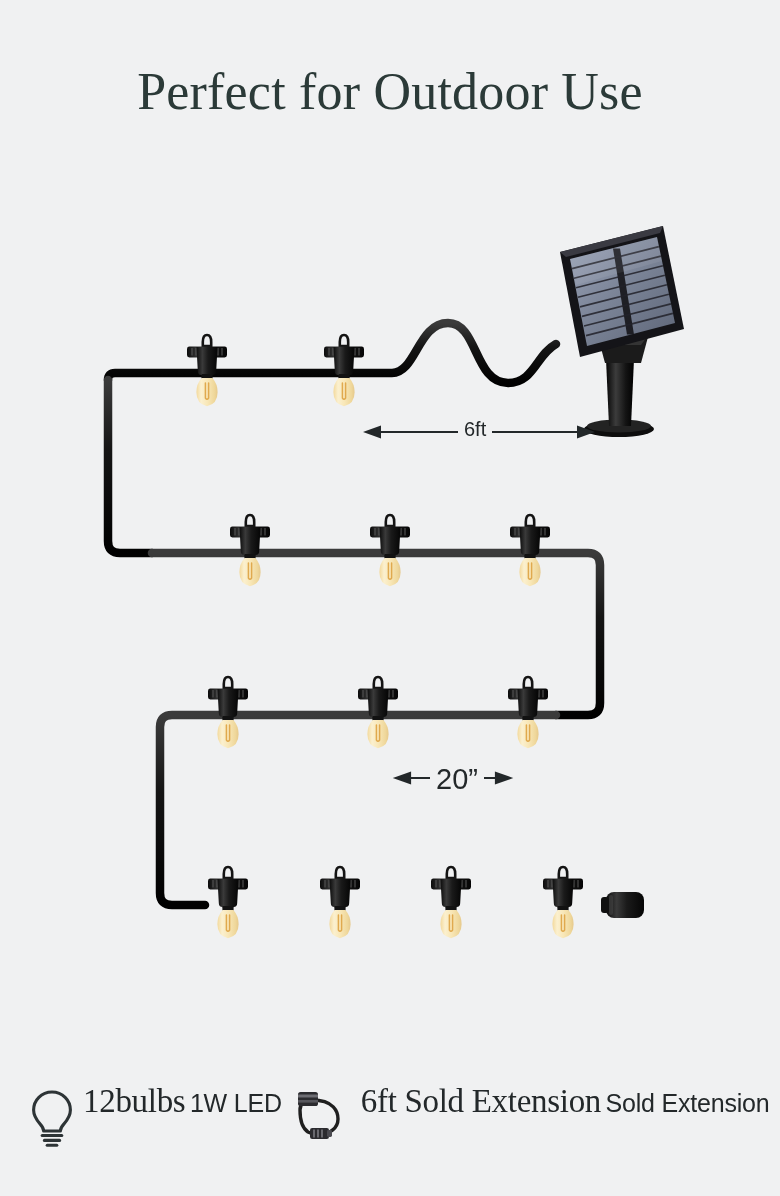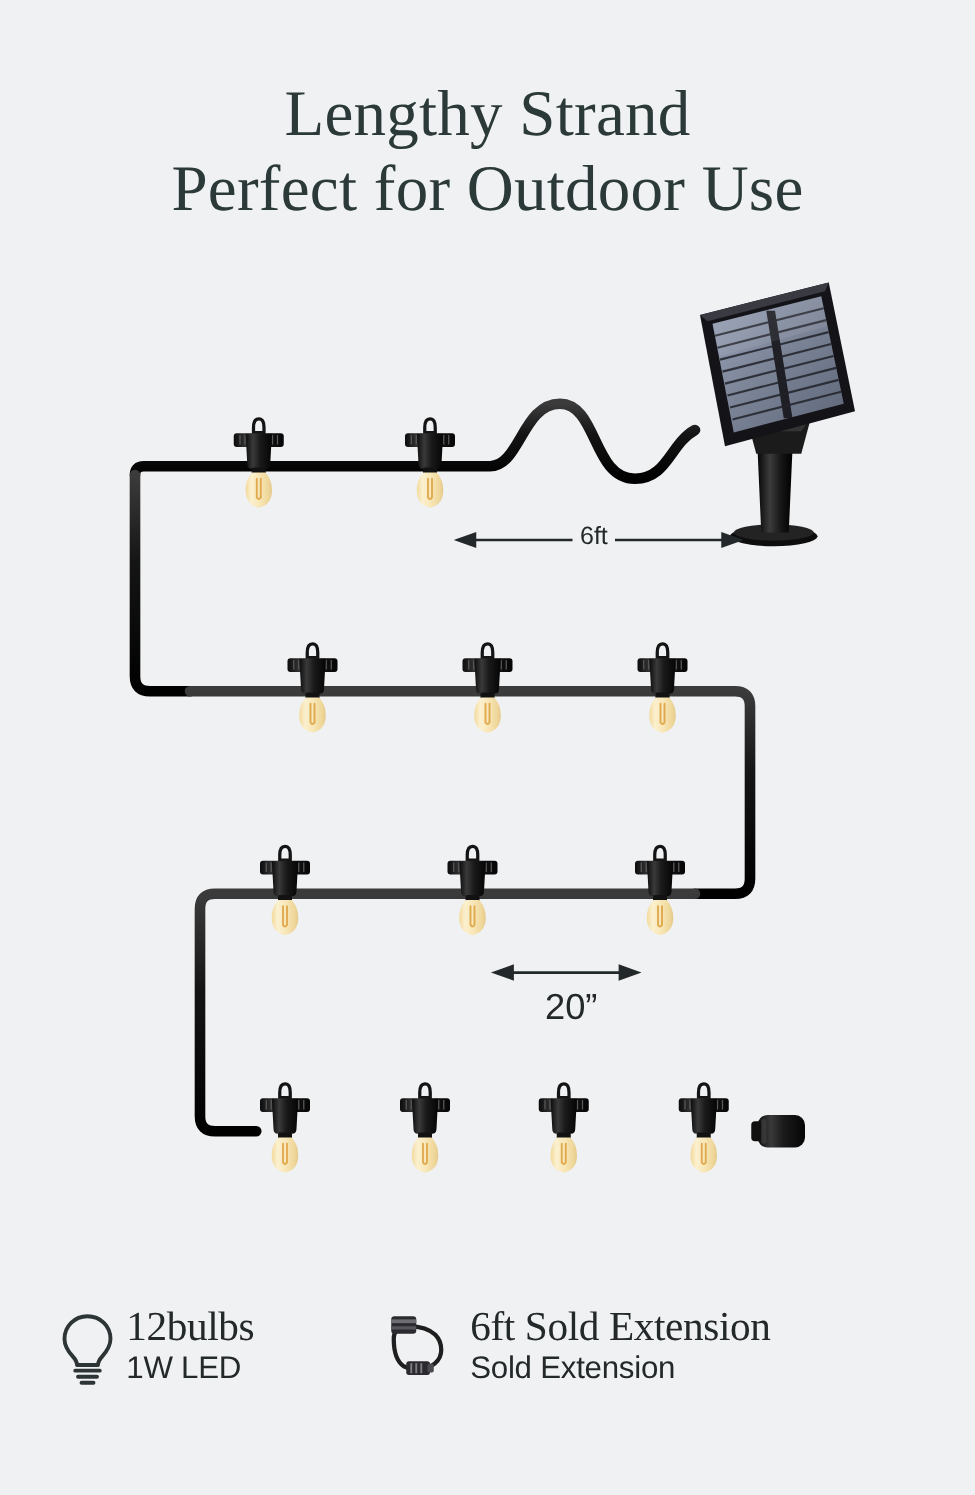--- a/index.html
+++ b/index.html
@@ -51,33 +51,32 @@
   }
   #dim-6ft {
     left: 458px;
     top: 419px;
     font-size: 20px;
   }
   #dim-20in {
     left: 430px;
     top: 765px;
     font-size: 29px;
-    margin-top: 27px;
   }
 
   
   .features {
     position: absolute;
     left: 0;
     top: 1045px;
     width: 780px;
     height: 105px;
     display: flex;
-    align-items: flex-start;
-    padding-left: 46px;
+    align-items: flex-end;
+    padding-left: 28px;
     box-sizing: border-box;
   }
   .feature {
     display: flex;
     align-items: flex-start;
     gap: 7px;
   }
   .feature-icon {
     flex: 0 0 auto;
     display: block;
@@ -101,21 +100,20 @@
     margin-top: 2px;
     letter-spacing: -0.2px;
   }
   #feature-bulbs { margin-right: 14px; }
   #feature-length { margin-right: 74px; }
 </style>
 </head>
 <body>
 
 <div class="headline">
-  <span class="line">Lengthy Strand</span>
   <span class="line">Perfect for Outdoor Use</span>
 </div>
 
 <div class="diagram">
   <svg width="780" height="810" viewBox="0 0 780 810" xmlns="http://www.w3.org/2000/svg">
     <defs>
 
       <linearGradient id="glassGrad" x1="0" y1="0" x2="1" y2="0">
         <stop offset="0%" stop-color="#f3d99c"></stop>
         <stop offset="22%" stop-color="#fbf0cf"></stop>

